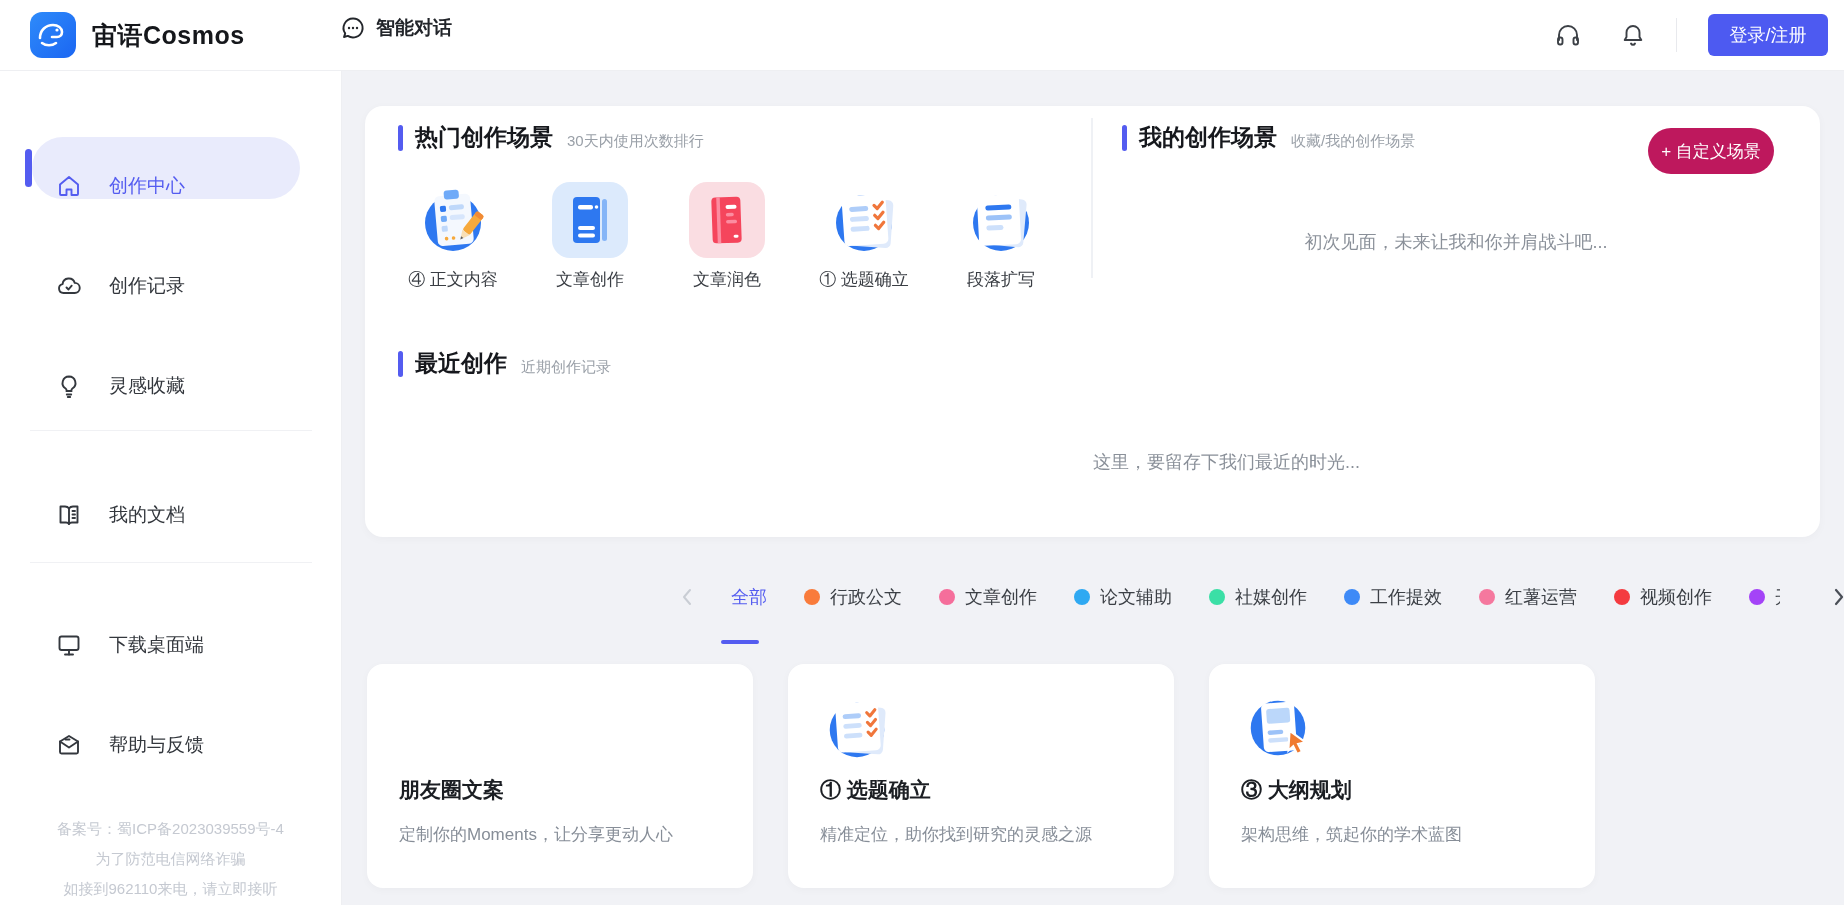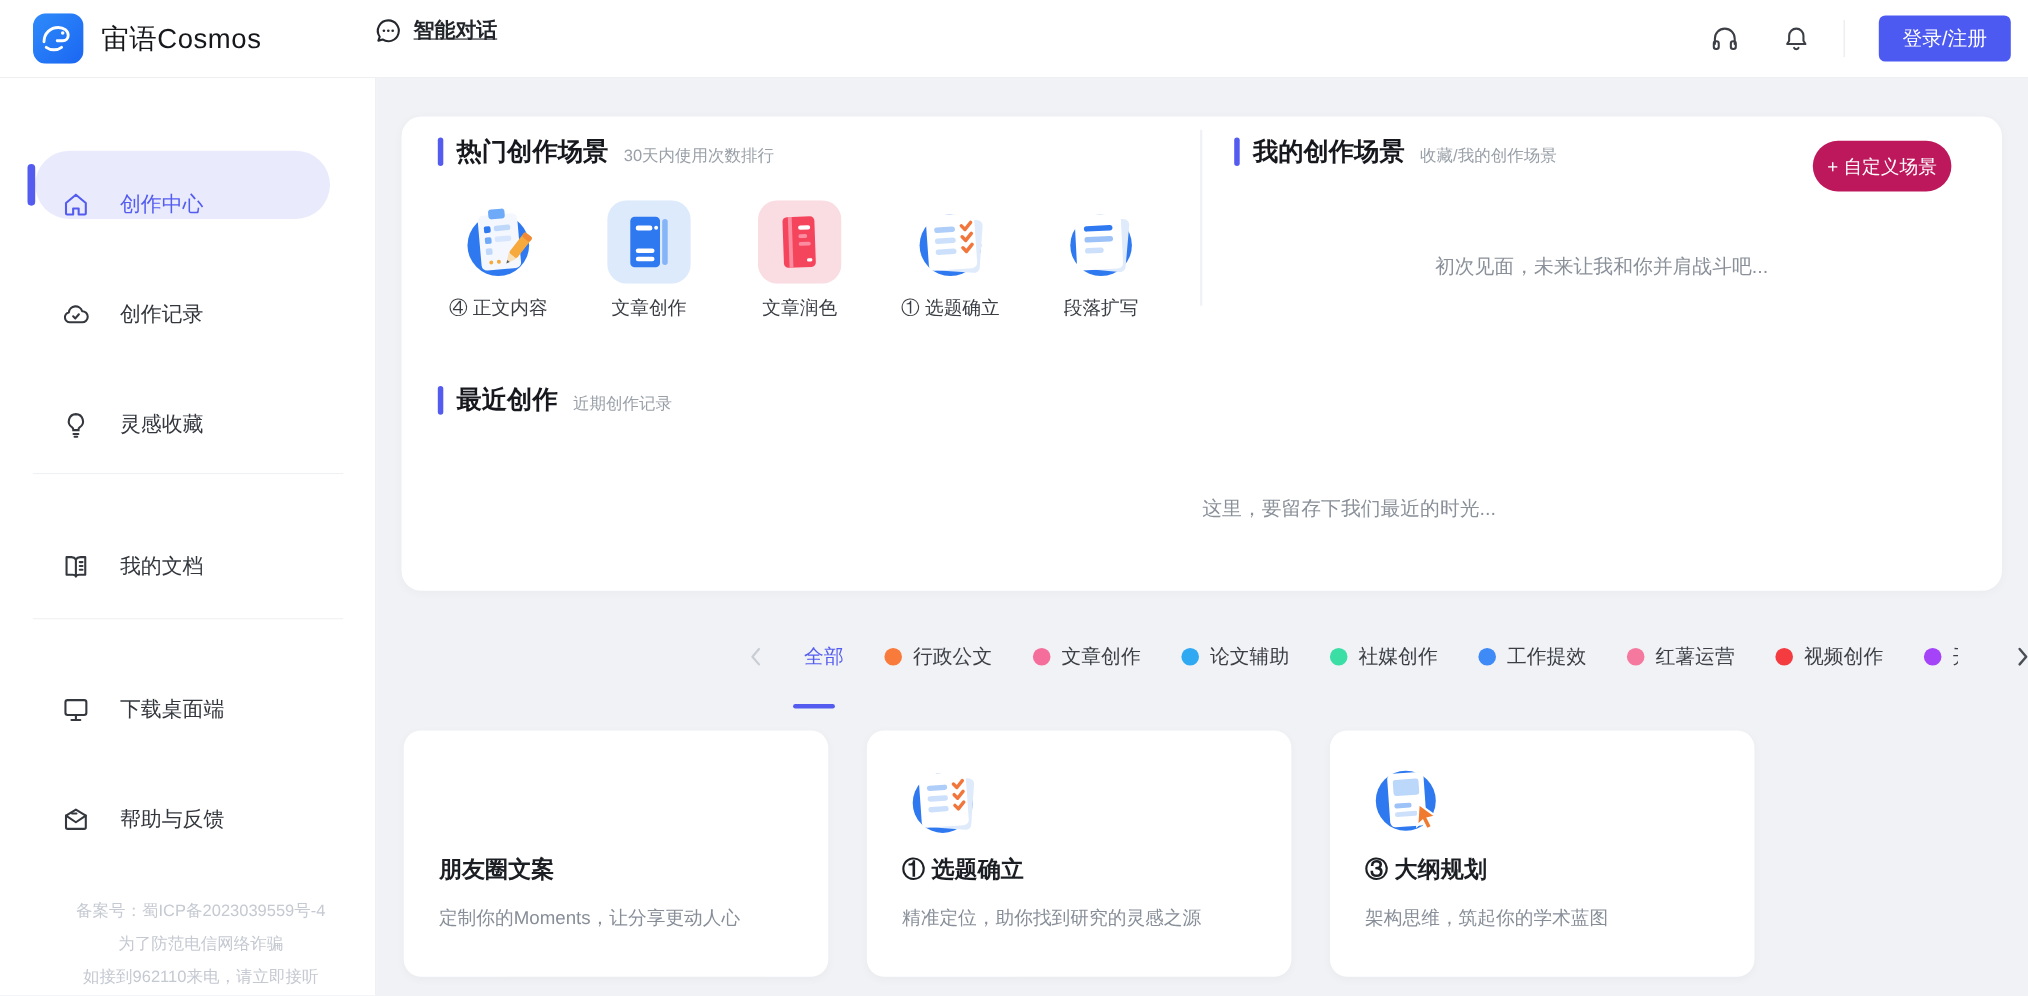--- a/index.html
+++ b/index.html
@@ -3,39 +3,39 @@
 <meta charset="utf-8">
 <style>
   html,body{margin:0;padding:0;}
   body{width:1844px;height:905px;position:relative;overflow:hidden;background:#F1F2F6;
        font-family:"Liberation Sans",sans-serif;color:#33373D;}
   svg{display:block}
 
   
   .header{position:absolute;top:0;left:0;width:1844px;height:70px;background:#fff;border-bottom:1px solid #EEEFF2;z-index:9;}
   .logo{position:absolute;left:30px;top:12px;width:46px;height:46px;cursor:pointer;}
-  .brand{position:absolute;left:92px;top:19px;font-size:25px;font-weight:400;color:#15171B;letter-spacing:.5px;cursor:pointer;text-align:center;}
-  .nav-chat{position:absolute;left:340px;top:0;height:56px;display:flex;align-items:center;gap:10px;font-size:19px;font-weight:600;color:#22252A;cursor:pointer;text-decoration:underline;}
+  .brand{position:absolute;left:92px;top:19px;font-size:25px;font-weight:700;color:#15171B;letter-spacing:.5px;cursor:pointer;text-align:center;}
+  .nav-chat{position:absolute;left:340px;top:0;height:56px;display:flex;align-items:center;gap:10px;font-size:19px;font-weight:600;color:#22252A;cursor:pointer;}
   .hp{position:absolute;left:1554px;top:21px;cursor:pointer;}
   .bell{position:absolute;left:1620px;top:22px;cursor:pointer;}
   .hdiv{position:absolute;left:1676px;top:18px;width:1px;height:34px;background:#E8E9ED;}
   .login{position:absolute;left:1708px;top:14px;width:120px;height:42px;border-radius:6px;background:#4D5AF1;color:#fff;
          font-size:18px;border:none;display:flex;align-items:center;justify-content:center;cursor:pointer;font-family:inherit;}
 
   
   .sidebar{position:absolute;top:70px;left:0;width:341px;height:835px;background:#fff;border-right:1px solid #EEEFF2;z-index:5;}
   .sitem{position:absolute;left:32px;width:268px;height:62px;display:flex;align-items:flex-end;border-radius:31px;
          font-size:19px;color:#33373D;cursor:pointer;}
   .sitem .sicn{margin-left:24px;width:26px;height:26px;color:#34383E;}
   .sitem .slabel{margin-left:27px;}
   .sitem.active{background:#E9EBFC;color:#545CF0;}
   .sitem.active .sicn{color:#545CF0;}
   .indicator{position:absolute;left:-7px;top:12px;width:7px;height:38px;border-radius:4px;background:#545CF0;}
   .sdiv{position:absolute;left:30px;width:282px;height:1px;background:#F0F1F4;}
-  .sfoot{position:absolute;top:744px;left:12px;width:341px;text-align:center;font-size:15px;line-height:30px;color:#C5C9D1;}
+  .sfoot{position:absolute;top:744px;left:0;width:341px;text-align:center;font-size:15px;line-height:30px;color:#C5C9D1;}
 
   
   .main{position:absolute;top:70px;left:342px;width:1502px;height:835px;}
   .panel{position:absolute;left:23px;top:36px;width:1455px;height:431px;background:#fff;border-radius:18px;box-shadow:0 2px 10px rgba(30,34,40,.03);}
   .sec-head{position:absolute;display:flex;align-items:center;}
   .bar{width:5px;height:26px;border-radius:2.5px;background:#545CF0;}
   .sec-title{font-size:23px;font-weight:800;color:#16181D;margin-left:12px;}
   .sec-sub{font-size:15px;color:#9AA0A8;margin-left:14px;margin-top:7px;}
   .hot-head{left:33px;top:16px;}
   .my-head{left:757px;top:16px;}

